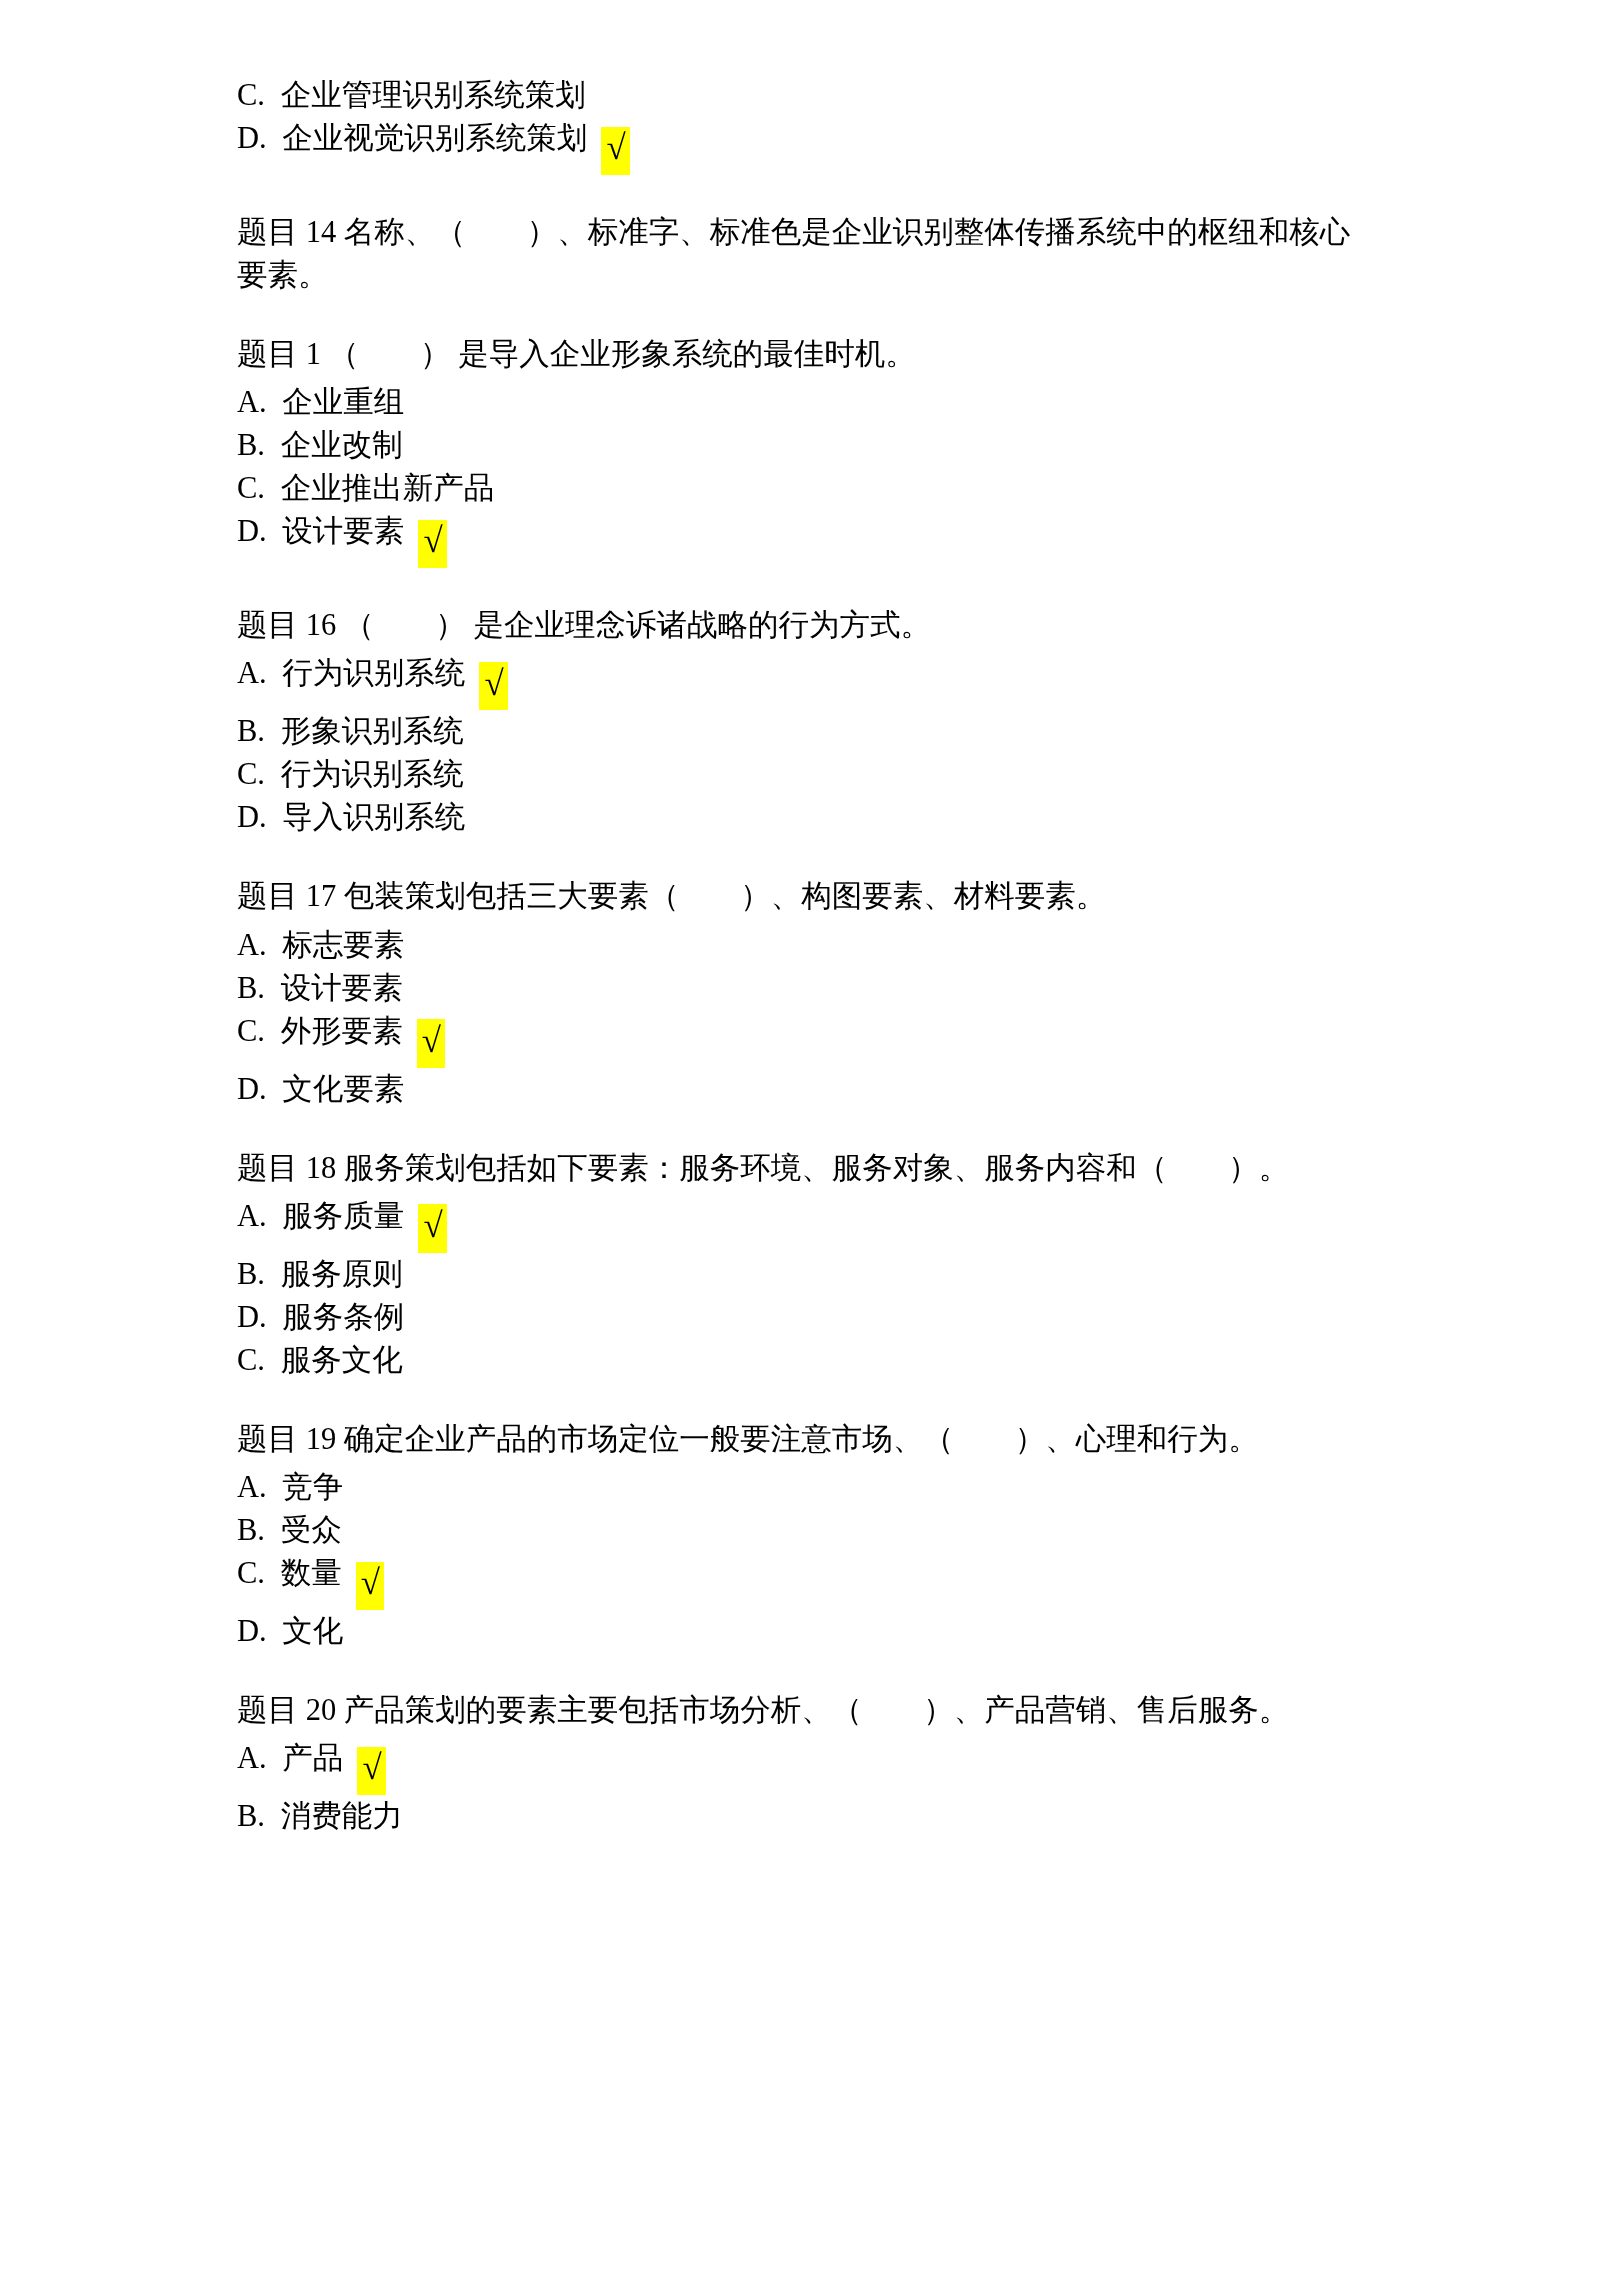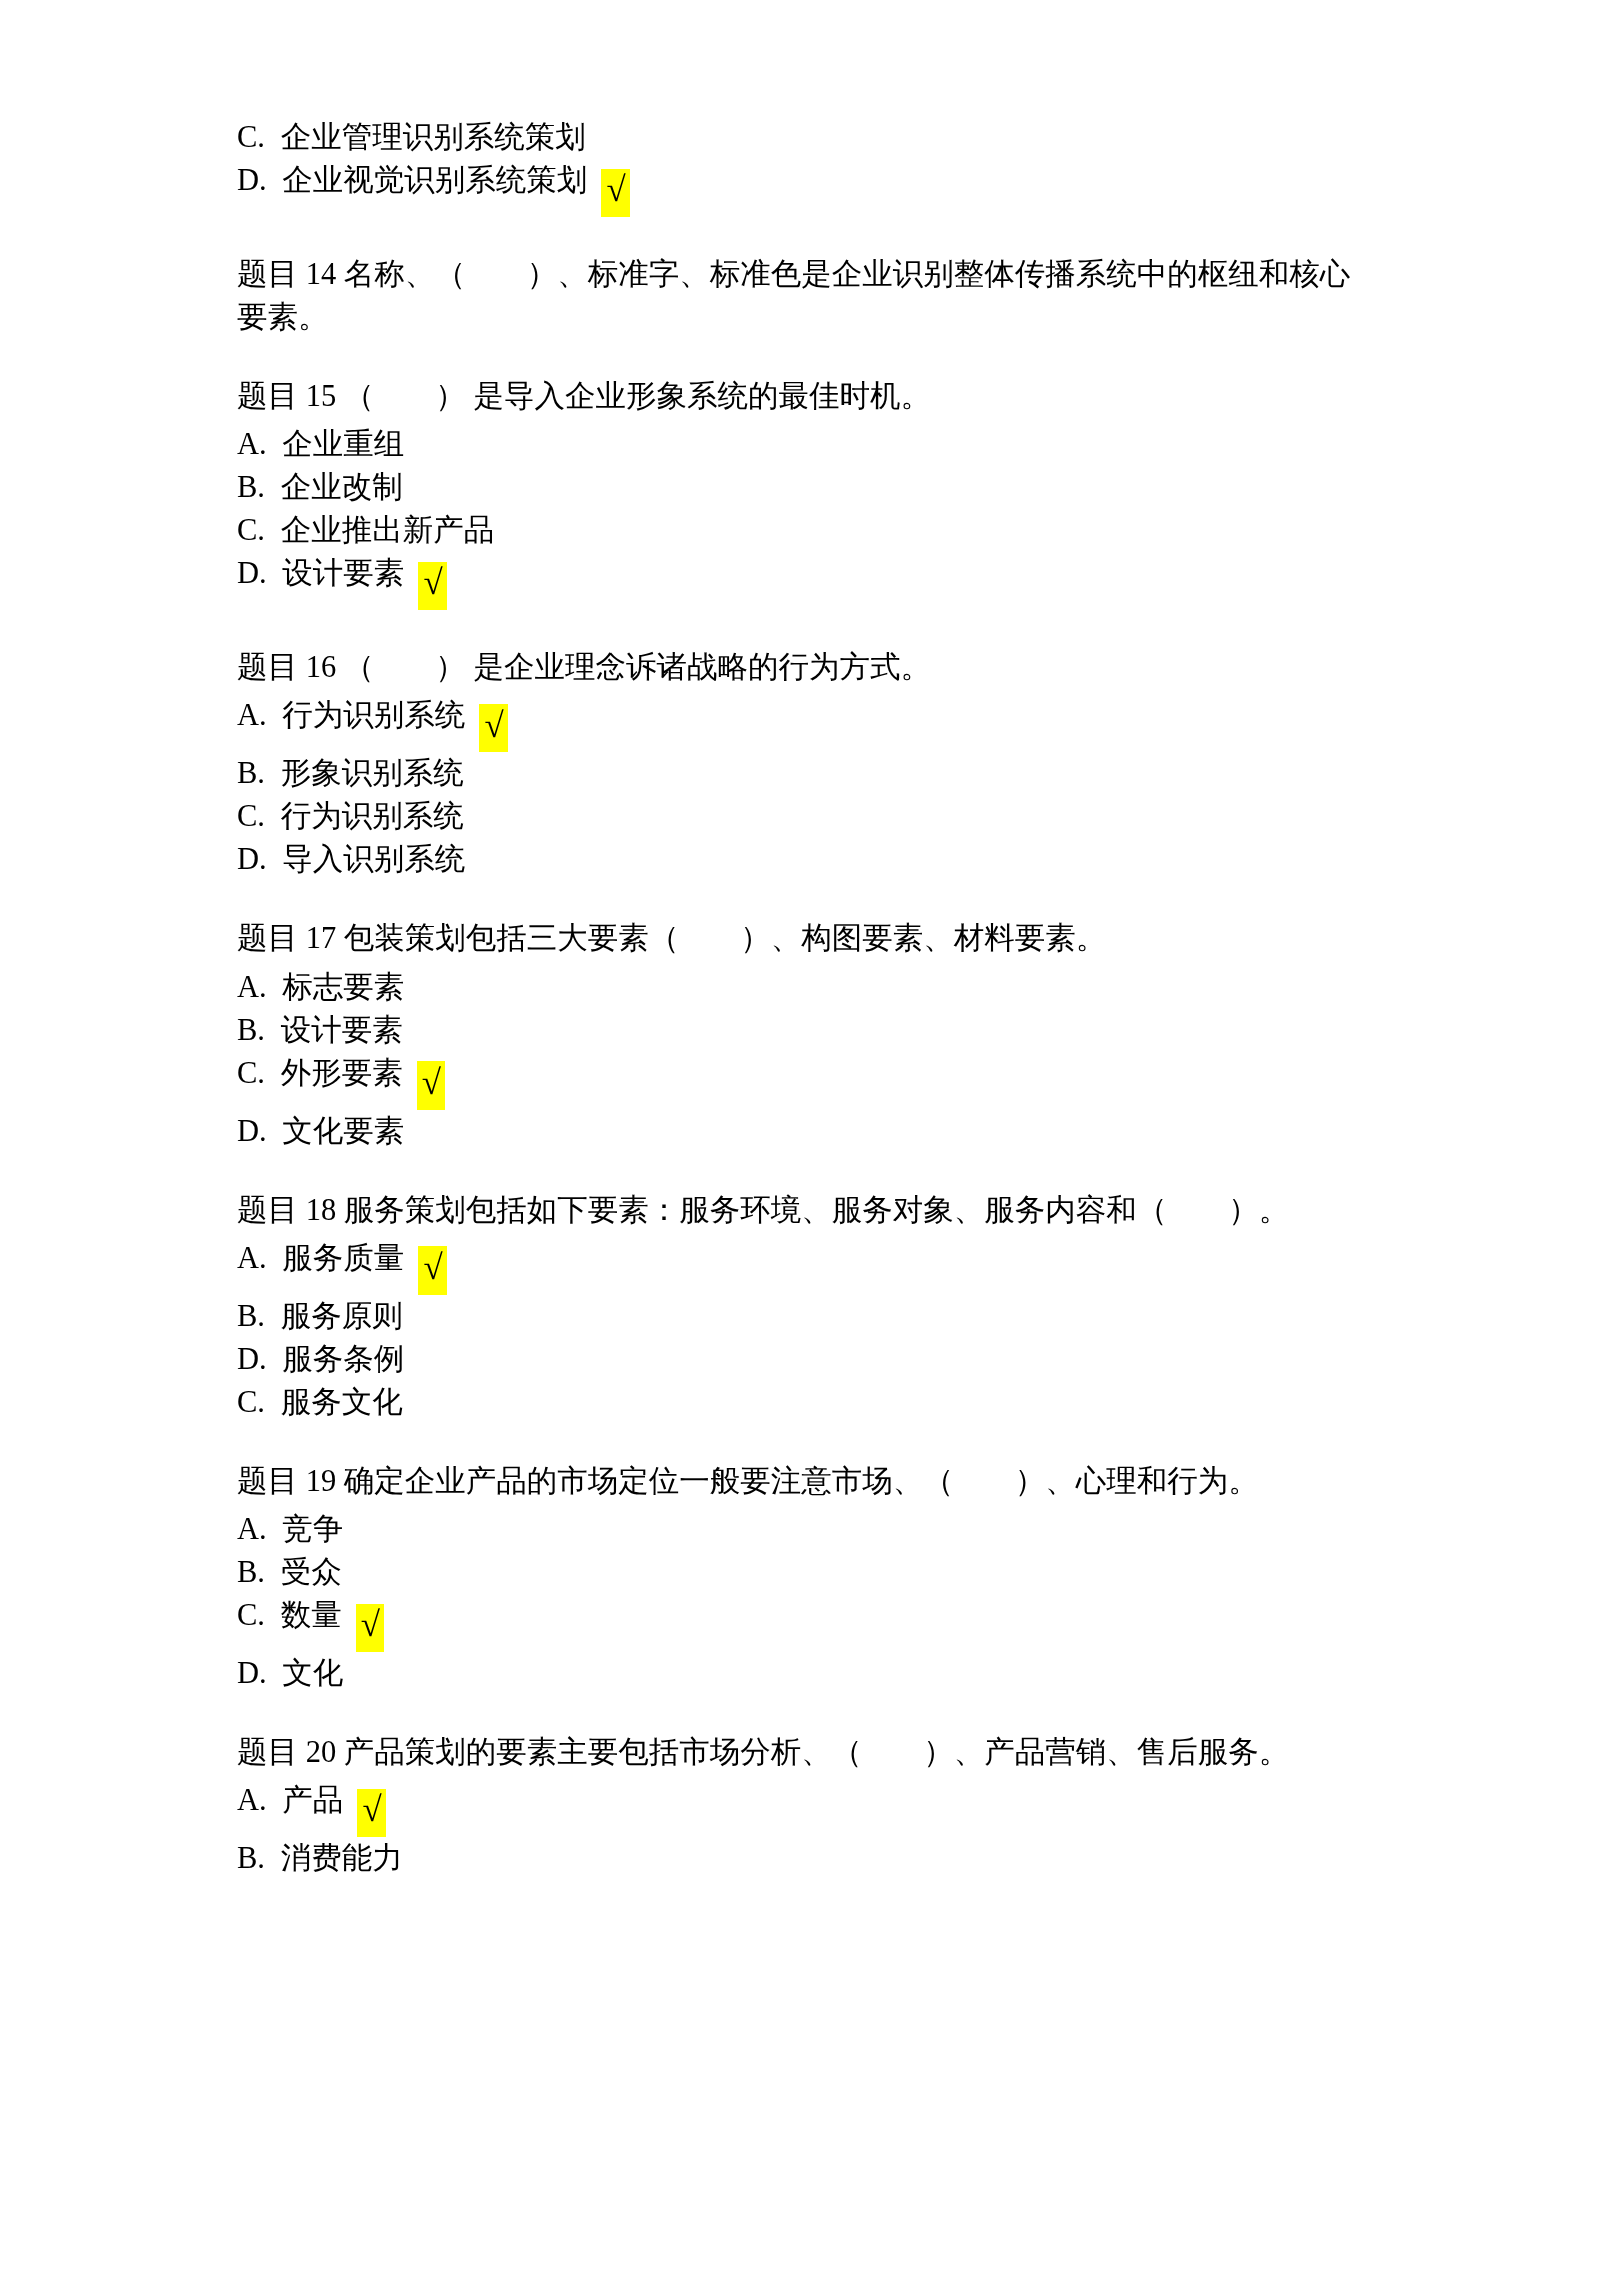--- a/index.html
+++ b/index.html
@@ -11,21 +11,21 @@
     width: 1623px;
     height: 2295px;
     font-family: "Liberation Serif", "DejaVu Serif", serif;
     color: #000000;
     overflow: hidden;
   }
   .page {
     box-sizing: border-box;
     width: 1623px;
     height: 2295px;
-    padding: 116px 237px 0 237px;
+    padding: 74px 237px 0 237px;
     background: #ffffff;
   }
   .line {
     font-size: 30.5px;
     line-height: 43px;
     white-space: pre;
   }
   .opt-label {
     display: inline-block;
     margin-right: 15.7px;
@@ -57,21 +57,21 @@
     </section>
   <div>
       <section class="question-block">
     <div class="stem">
           <div class="line stem-line">题目 14 名称、（　　）、标准字、标准色是企业识别整体传播系统中的枢纽和核心</div>
           <div class="line stem-line">要素。</div>
         </div>
   </section>
       <section class="question-block">
     <div class="stem">
-          <div class="line stem-line">题目 15 （　　） 是导入企业形象系统的最佳时机。</div>
+          <div class="line stem-line">题目 1 （　　） 是导入企业形象系统的最佳时机。</div>
         </div>
     <div class="options">
           <div class="line option-line"><span class="opt-label">A.</span><span class="opt-text">企业重组</span></div>
           <div class="line option-line"><span class="opt-label">B.</span><span class="opt-text">企业改制</span></div>
           <div class="line option-line"><span class="opt-label">C.</span><span class="opt-text">企业推出新产品</span></div>
           <div class="line option-line"><span class="opt-label">D.</span><span class="opt-text">设计要素</span><span class="check">√</span></div>
         </div>
   </section>
       <section class="question-block">
     <div class="stem">

